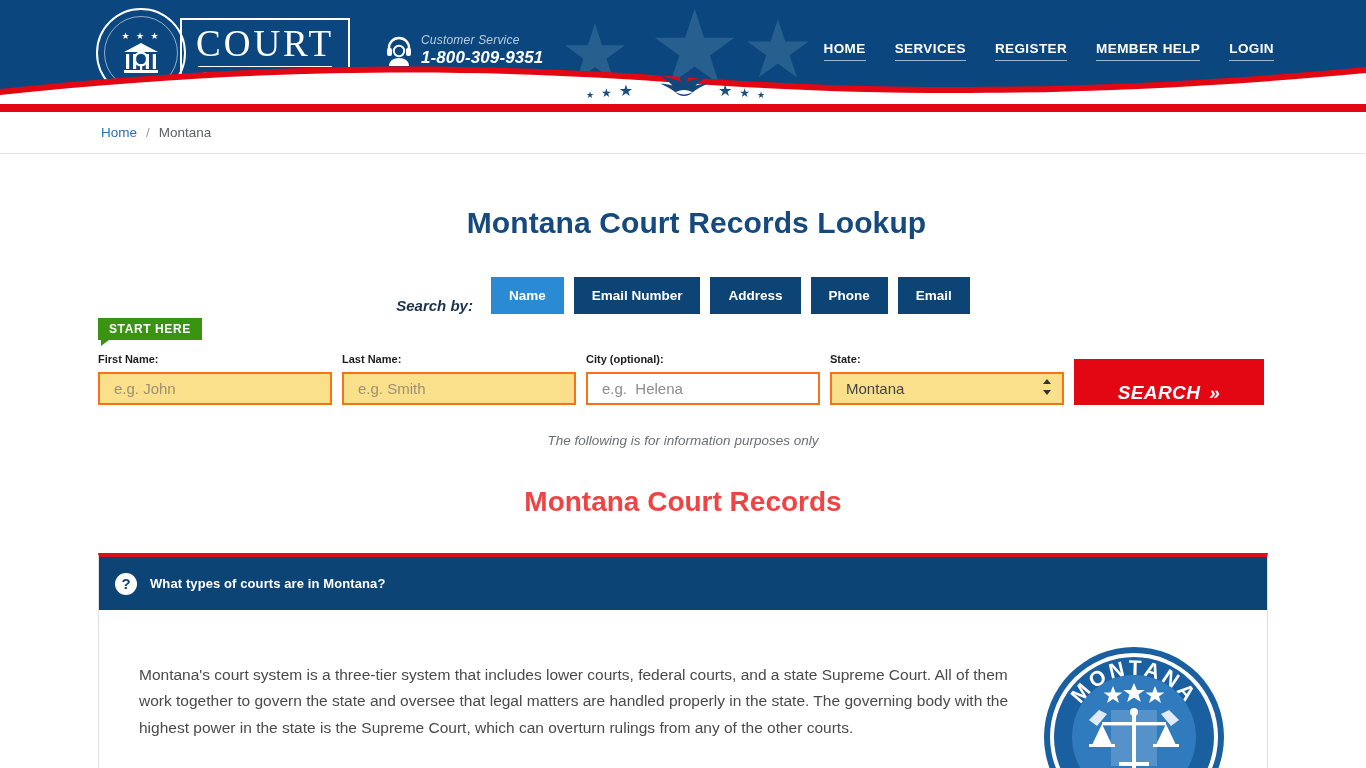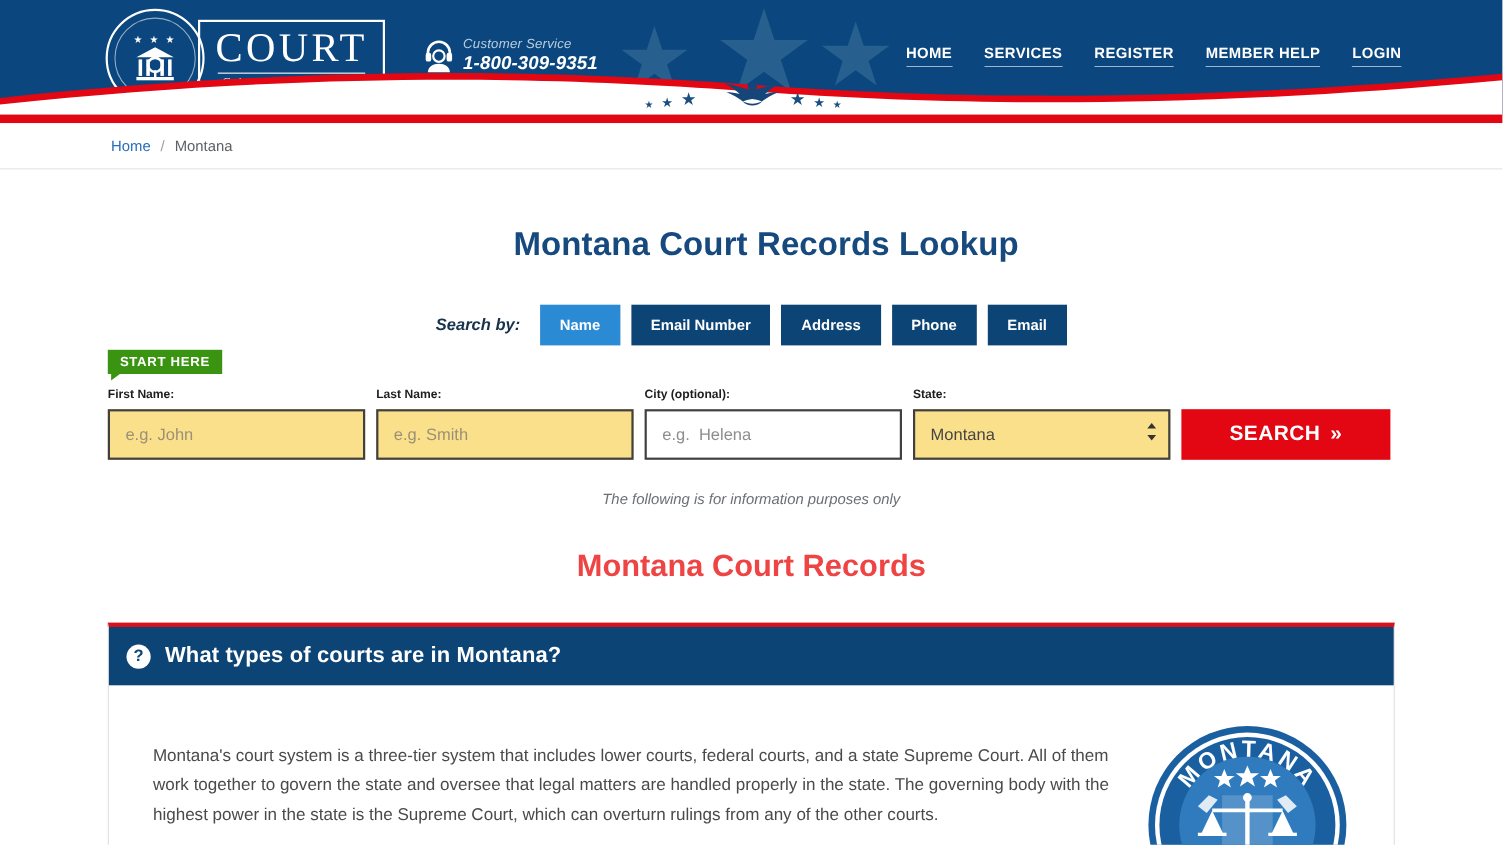--- a/index.html
+++ b/index.html
@@ -144,21 +144,21 @@
     text-align: center;
     color: #164a7e;
     font-size: 30px;
     font-weight: bold;
     margin: 52px 0 0 0;
     letter-spacing: .1px;
     padding-left: 27px;
   }
 
   .searchby-row {
-    display: flex; align-items: center; justify-content: center;
+    display: flex; align-items: flex-end; justify-content: center;
     gap: 10px;
     margin-top: 37px;
   }
   .searchby-label {
     color: #18324c;
     font-size: 15px;
     font-weight: bold;
     font-style: italic;
     margin-right: 8px;
   }
@@ -202,22 +202,22 @@
     padding-top: 31px;
   }
   .field { display: flex; flex-direction: column; }
   .field-label {
     color: #1d1d1d;
     font-size: 11px;
     font-weight: bold;
     margin-bottom: 7px;
   }
   .field input, .field select {
-    height: 46px;
-    border: 2px solid #404040;
+    height: 33px;
+    border: 2px solid #f97316;
     background: #fbe08b;
     font-size: 15px;
     color: #444;
     padding: 0 14px;
     font-family: "Liberation Sans", sans-serif;
     outline: none;
   }
   .field input::placeholder { color: #9c9076; }
   .field.city input { background: #ffffff; }
   .field.city input::placeholder { color: #8d8d8d; }
@@ -240,22 +240,23 @@
   }
   .search-btn {
     width: 190px; height: 46px;
     background: #e30613;
     color: #ffffff;
     border: none;
     font-size: 19px;
     font-weight: bold;
     letter-spacing: .4px;
     cursor: pointer;
-    display: flex; align-items: center; justify-content: center; gap: 9px;
+    display: flex; align-items: flex-end; justify-content: center; gap: 9px;
     font-family: "Liberation Sans", sans-serif;
+    font-style: italic;
   }
   .search-btn .chev { font-size: 19px; }
 
   .disclaimer {
     text-align: center;
     color: #6b6f73;
     font-size: 13.5px;
     font-style: italic;
     margin-top: 28px;
   }
@@ -288,21 +289,21 @@
     border-radius: 50%;
     background: #ffffff;
     color: #0d4476;
     font-size: 15px;
     font-weight: bold;
     display: flex; align-items: center; justify-content: center;
     line-height: 1;
   }
   .faq-title {
     color: #ffffff;
-    font-size: 20px;
+    font-size: 13px;
     font-weight: bold;
     letter-spacing: .1px;
   }
   .faq-body {
     display: flex;
     padding: 36px 40px 30px 40px;
     gap: 24px;
   }
   .faq-text {
     flex: 1;

